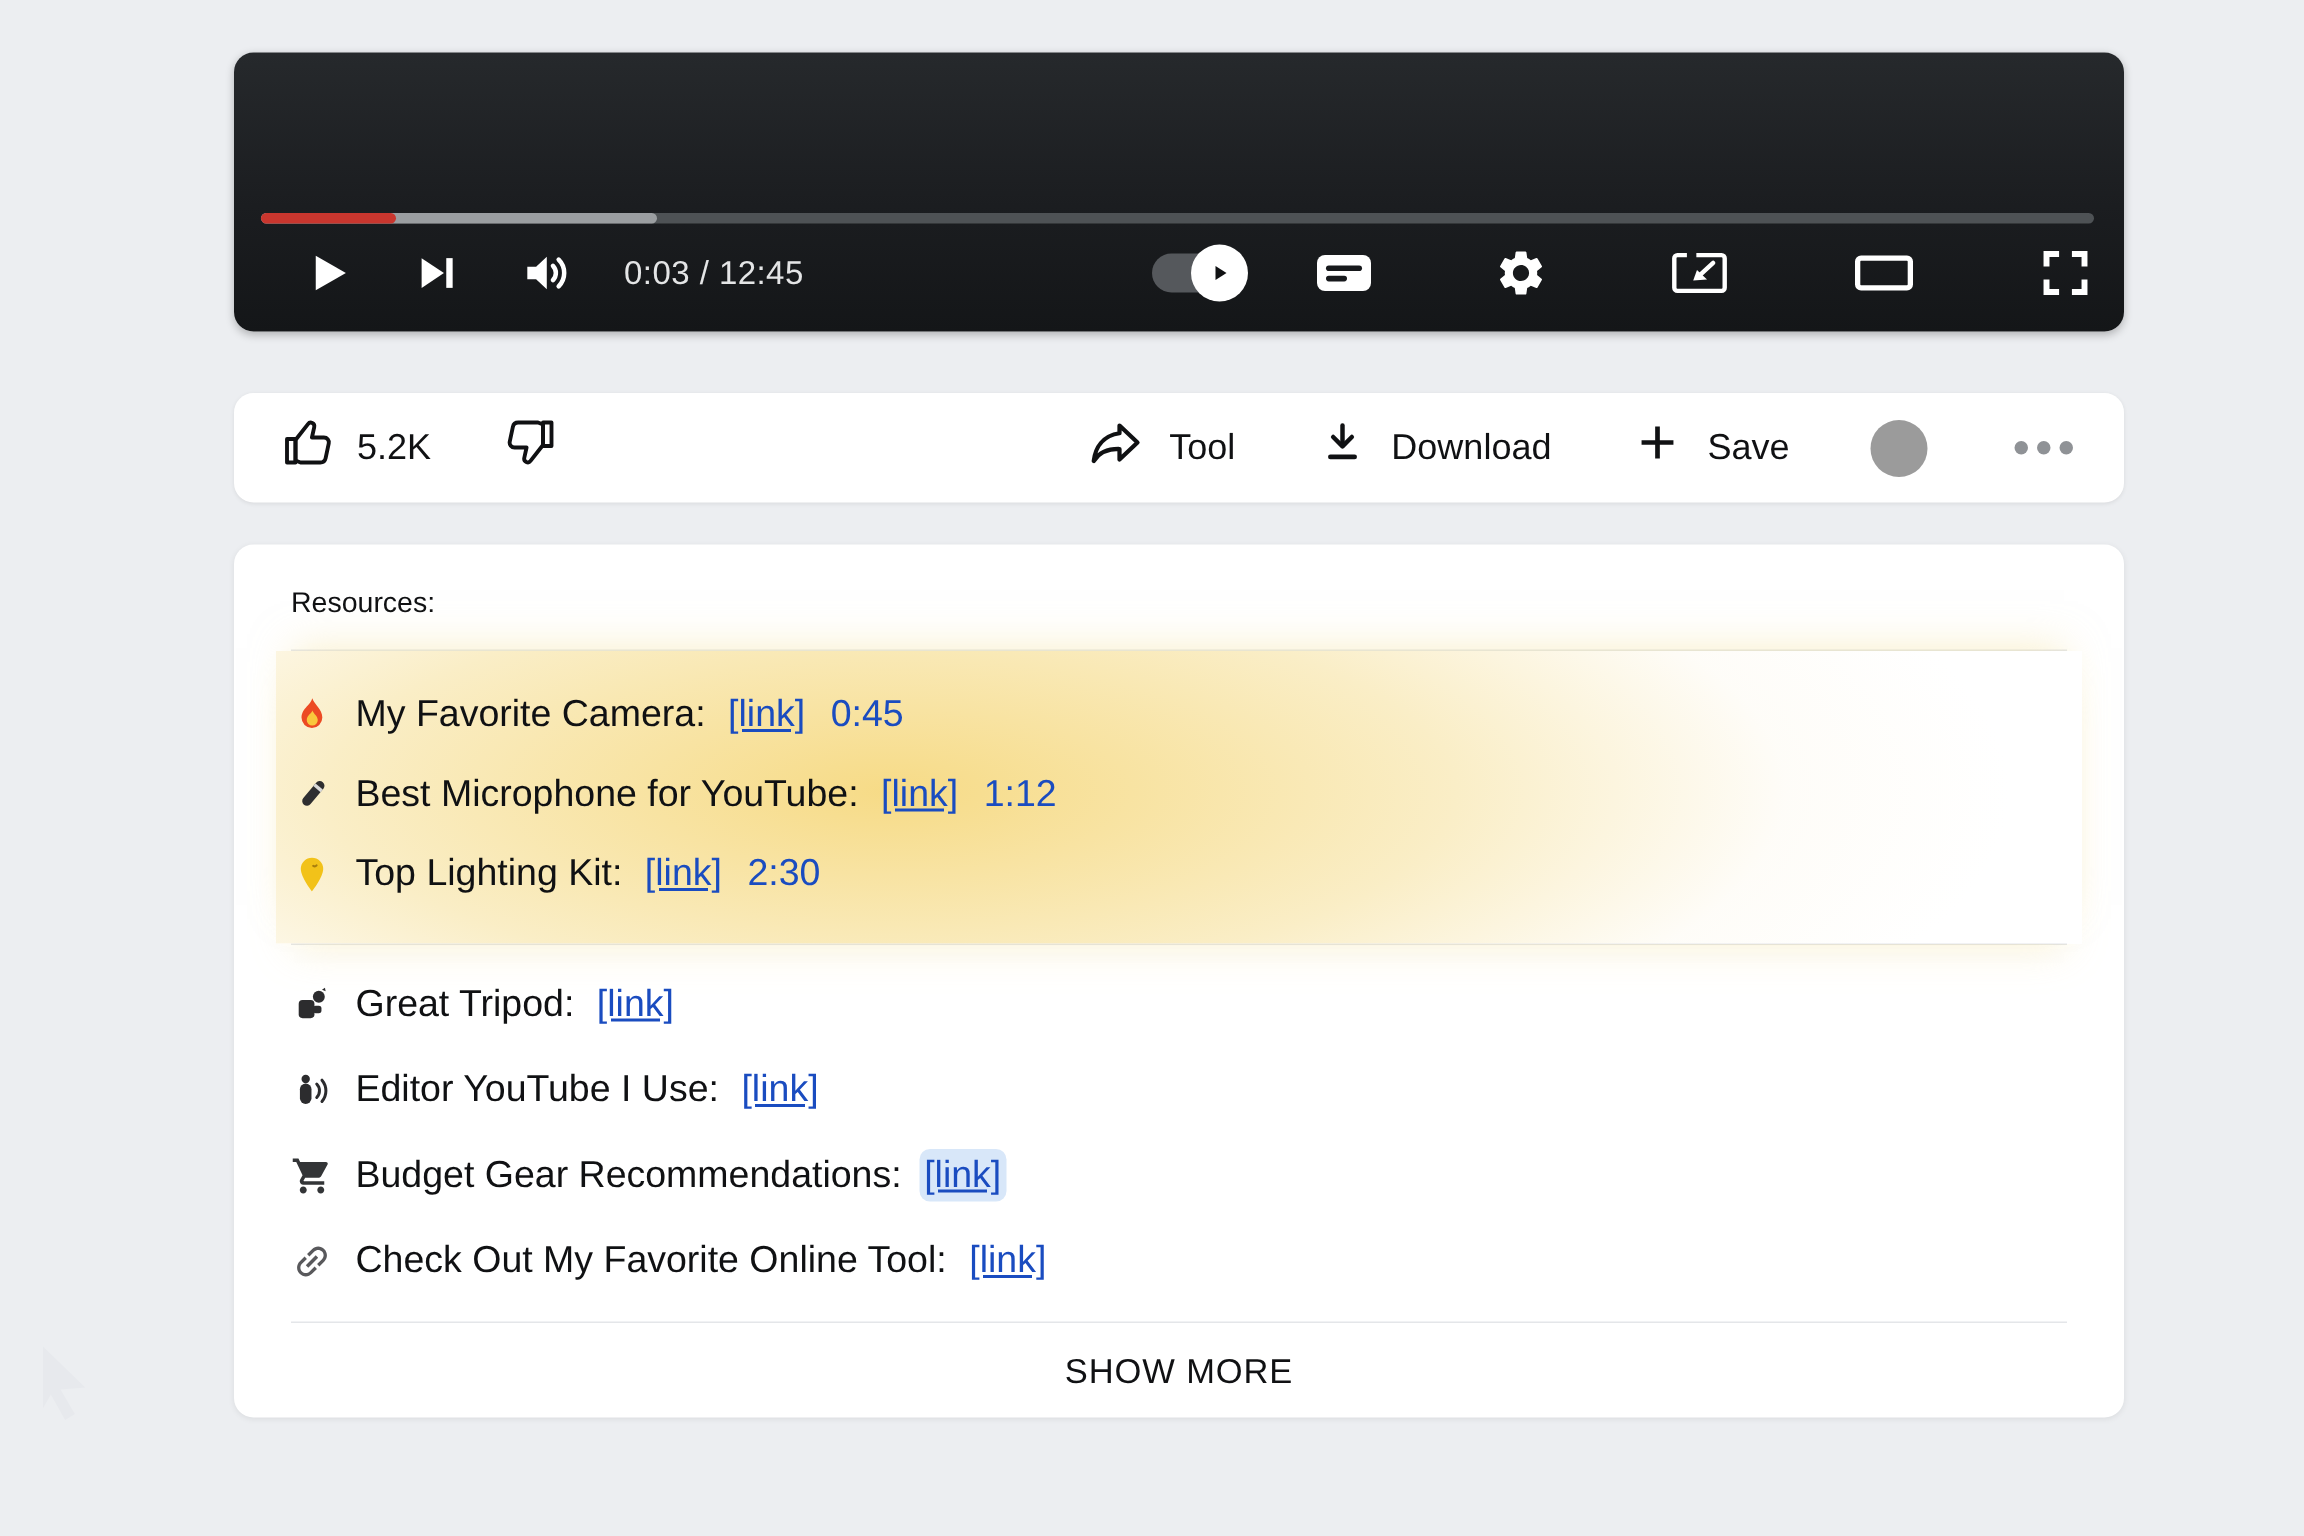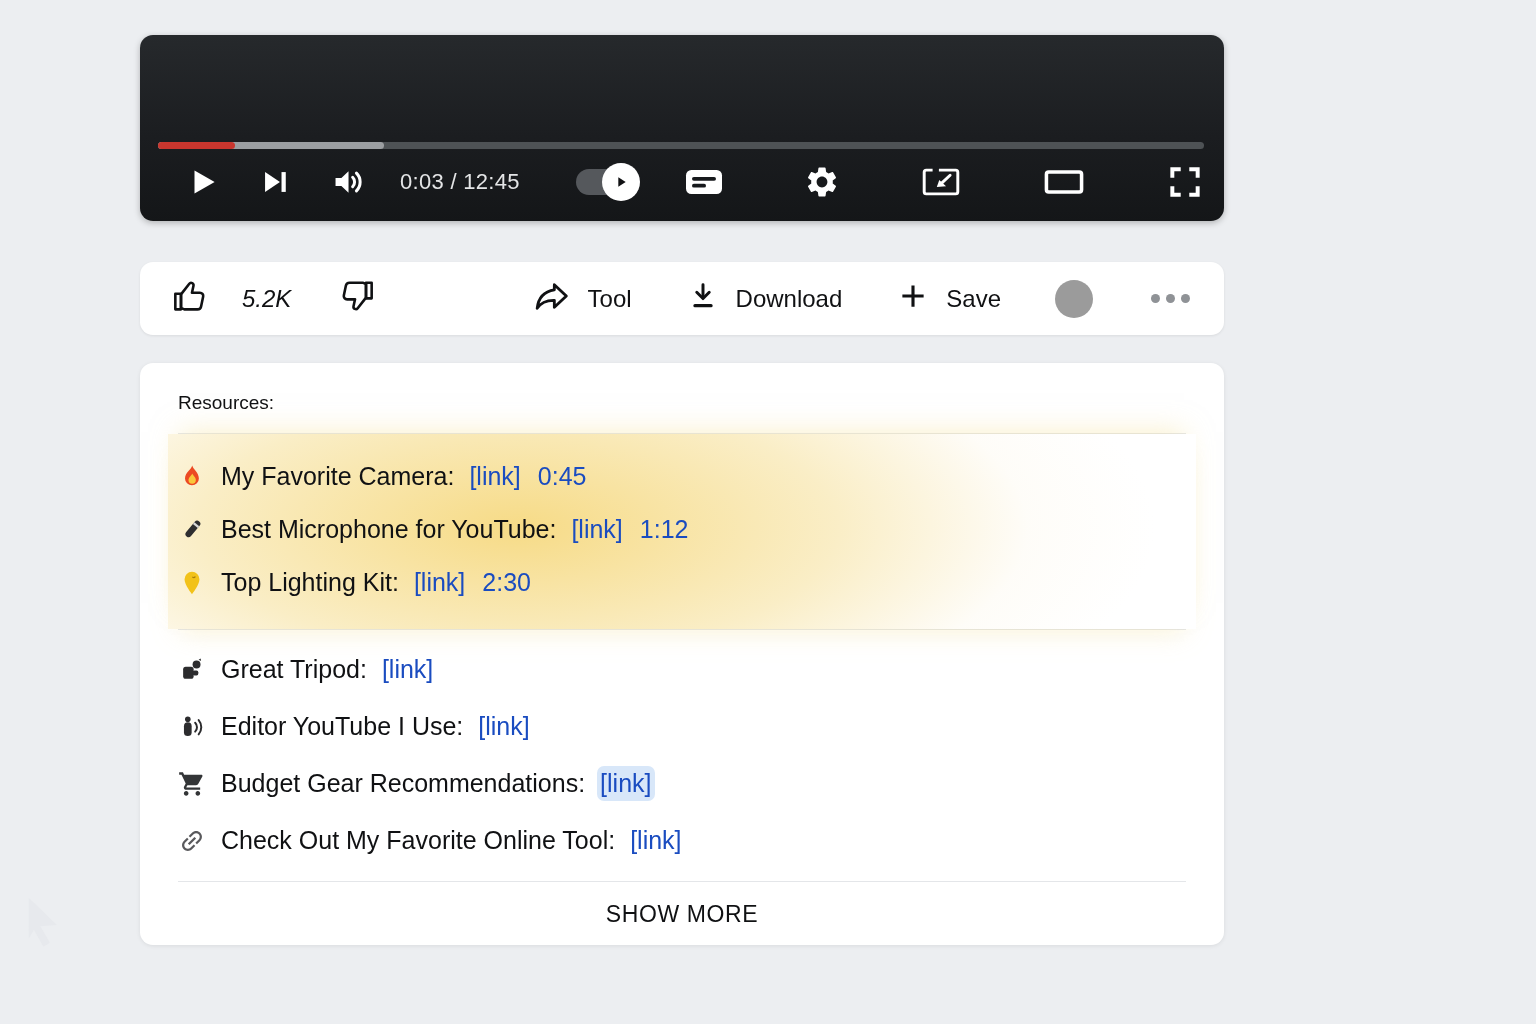--- a/index.html
+++ b/index.html
@@ -10,21 +10,21 @@
     --divider:#e4e6e9; --icon_gray:#8f9296; --avatar_gray:#9b9b9b;
   }
   *{box-sizing:border-box; margin:0; padding:0;}
   html,body{width:1536px; height:1024px;}
   body{
     background:var(--page_bg);
     font-family:"Liberation Sans","DejaVu Sans",sans-serif;
     color:var(--text_dark);
     position:relative; overflow:hidden;
   }
-  .card{position:absolute; left:140px; width:1084px; background:var(--card_bg); border-radius:13px;}
+  .card{position:absolute; left:156px; width:1260px; background:var(--card_bg); border-radius:13px;}
 
   
   .player{top:35px; height:186px;
     background:linear-gradient(180deg,var(--player_top) 0%,#1b1d20 55%,var(--player_bottom) 100%);
     box-shadow:0 2px 6px rgba(0,0,0,.25);}
   .progress{position:absolute; left:18px; right:20px; top:107px; height:7px;
     background:var(--progress_track); border-radius:4px;}
   .progress .buffered{position:absolute; left:0; top:0; bottom:0; background:var(--progress_buffered); border-radius:4px;}
   .progress .played{position:absolute; left:0; top:0; bottom:0; background:var(--progress_played); border-radius:4px;}
   .controls{position:absolute; left:18px; right:20px; bottom:8px; height:62px;
@@ -36,21 +36,21 @@
   .rightctl{margin-left:auto; display:flex; align-items:center; gap:42px;}
   .toggle{position:relative; width:58px; height:26px; background:#55585c; border-radius:13px; border:none; cursor:pointer; margin-right:8px;}
   .toggle .knob{position:absolute; right:-6px; top:-6px; width:38px; height:38px; border-radius:50%;
     background:#fff; display:flex; align-items:center; justify-content:center;}
 
   
   .actionbar{top:262px; height:73px; box-shadow:0 1px 3px rgba(0,0,0,.08);
     display:flex; align-items:center; padding:0 30px; font-size:24px;}
   .abtn{background:none; border:none; cursor:pointer; display:flex; align-items:center; gap:16px;
     font-family:inherit; font-size:24px; color:var(--text_dark); font-weight:500;}
-  .like-group{display:flex; align-items:center; gap:32px;font-style:italic;}
+  .like-group{display:flex; align-items:center; gap:12px;}
   .dislike{margin-left:46px;}
   .right-actions{margin-left:auto; display:flex; align-items:center; gap:54px;}
   .avatar{width:38px; height:38px; border-radius:50%; background:var(--avatar_gray); border:none; cursor:pointer;}
   .dots{display:flex; gap:6px; background:none; border:none; cursor:pointer; padding:4px;}
   .dots i{width:9px; height:9px; border-radius:50%; background:var(--icon_gray);}
 
   
   .panel{top:363px; height:582px; box-shadow:0 1px 4px rgba(0,0,0,.08); padding:24px 38px 0;}
   .panel h2{font-size:19px; font-weight:500; line-height:32px; color:var(--text_dark);}
   .divider{height:1px; background:var(--divider);}
@@ -58,21 +58,21 @@
   .glow{position:relative; padding:16px 0 20px; margin:0 -10px; 
     background:
       radial-gradient(62% 130% at 34% 48%, rgba(246,217,128,.95) 0%, rgba(248,231,176,.72) 50%, rgba(252,246,230,.28) 80%, rgba(255,255,255,0) 100%);
     box-shadow:0 -14px 26px -12px rgba(246,226,155,.5), 0 14px 26px -12px rgba(246,226,155,.4);}
   .glow .res-row{padding-left:10px;}
   .res-row{display:flex; align-items:center; height:53px; font-size:25px; gap:15px;}
   .list .res-row{height:57px;}
   .ricon{width:28px; height:28px; display:flex; align-items:center; justify-content:center; flex:0 0 28px;}
   .ricon svg{width:28px; height:28px; display:block;}
   .rlabel{color:var(--text_dark);}
-  .rlink{color:var(--link_blue); cursor:pointer;}
+  .rlink{color:var(--link_blue); text-decoration:underline; cursor:pointer;}
   .rlink.focus-ring{background:#d8e7f9; border-radius:4px; box-shadow:0 0 0 3px #d8e7f9;}
   .rtime{color:var(--link_blue); cursor:pointer; margin-left:2px;}
   .list{padding:11px 0 12px;}
   .show-more-row{height:64px; display:flex; justify-content:center;}
   .show-more{background:none; border:none; cursor:pointer; font-family:inherit;
     font-size:23px; font-weight:500; letter-spacing:.6px; color:var(--text_dark);}
 
   .cursor{position:absolute; left:20px; top:893px; width:52px; height:70px; pointer-events:none;}
 </style>
 </head>

